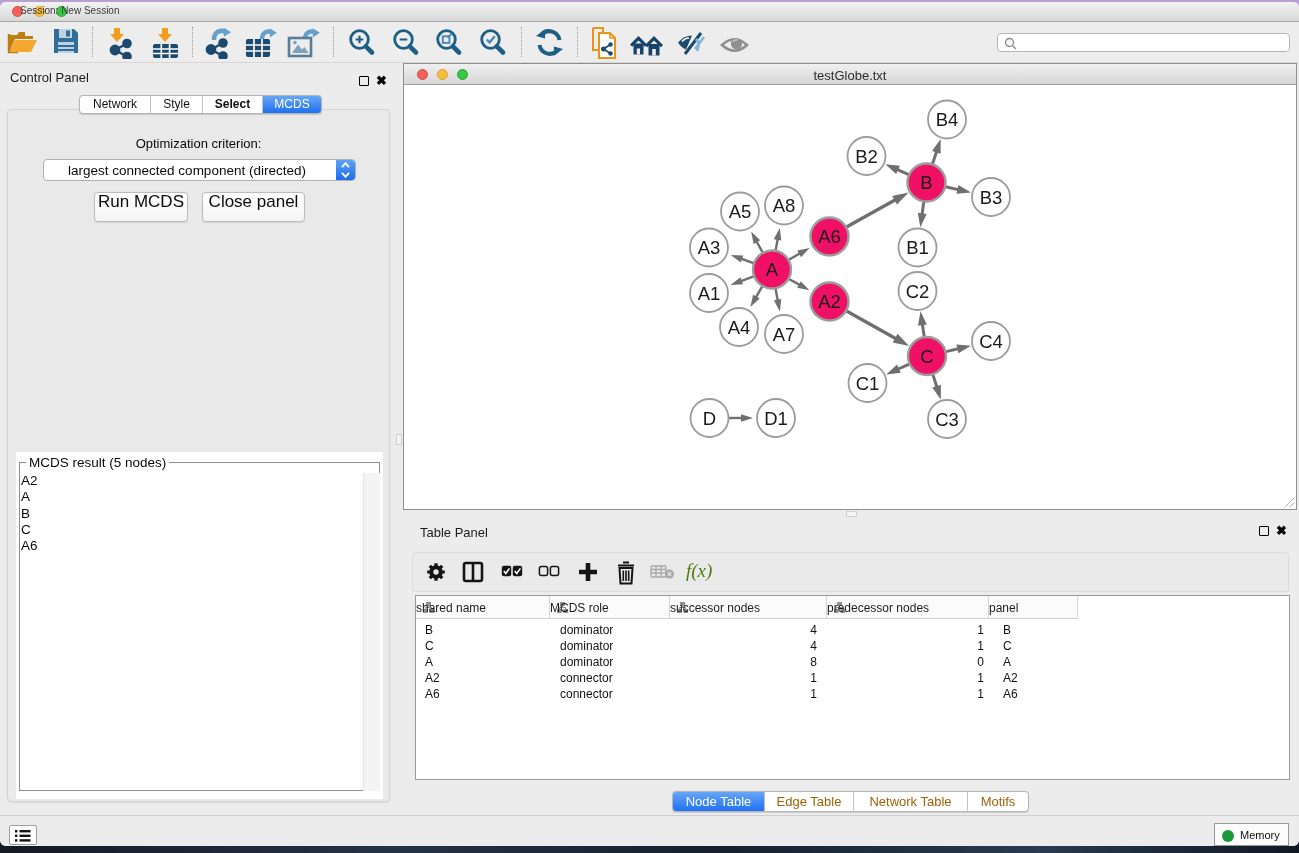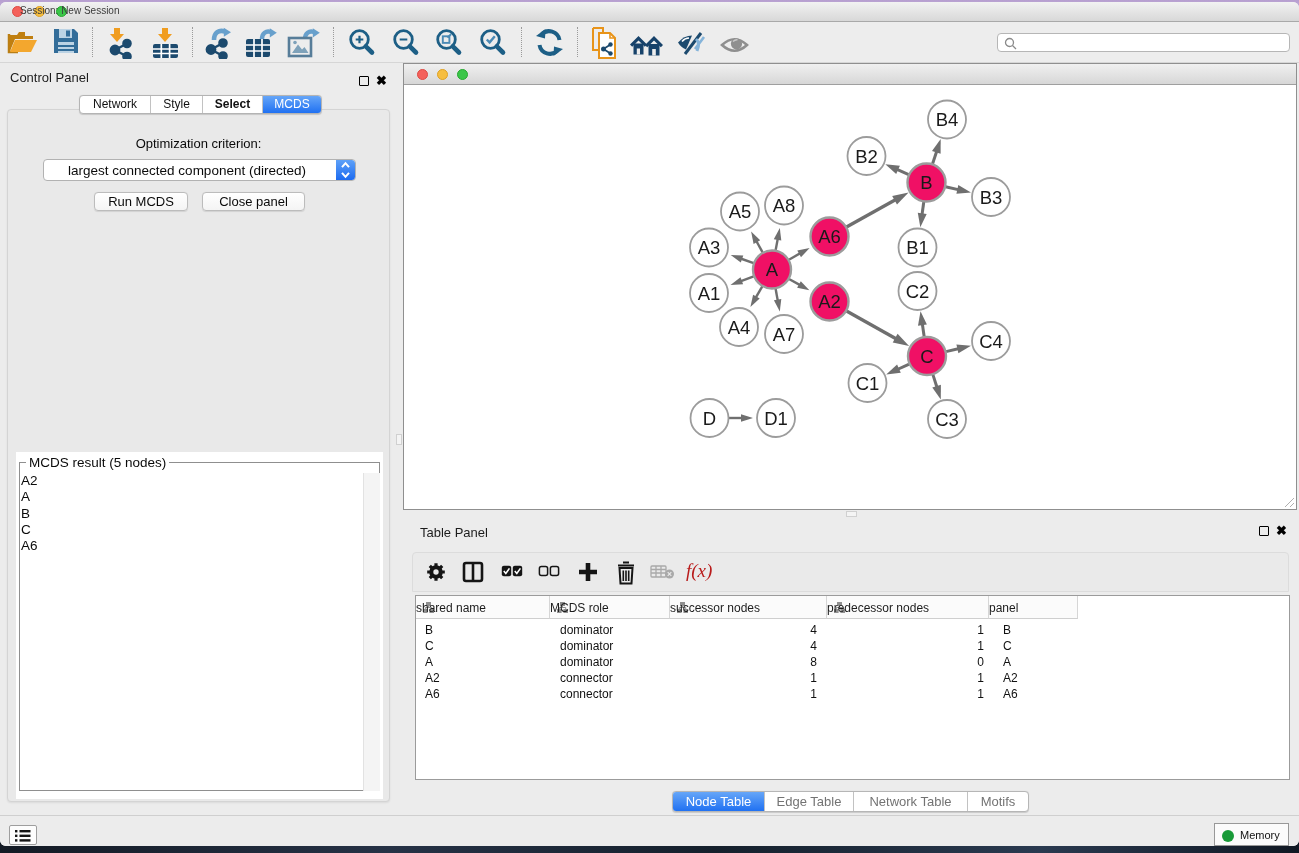--- a/index.html
+++ b/index.html
@@ -29,21 +29,21 @@
 .winbtn-sq { position:absolute; width:10px; height:10px; border:1.5px solid #000; border-radius:1px; }
 .winbtn-x { position:absolute; font-size:13px; font-weight:bold; color:#000; line-height:10px; }
 #cpInner { position:absolute; left:7px; top:107px; width:383px; height:693px; background:#e9e9e9; border:1px solid #d4d4d4; border-radius:4px; box-shadow:0 1px 2px rgba(0,0,0,0.08); }
 #cpTabs { position:absolute; left:79px; top:93px; width:243px; height:19px; background:#fff; border:1px solid #b4b4b4; border-radius:4px; display:flex; z-index:5; box-shadow:0 0.5px 1px rgba(0,0,0,0.15); }
 #cpTabs .seg { flex:none; font-size:12px; color:#111; text-align:center; line-height:17px; border-right:1px solid #c2c2c2; }
 #cpTabs .seg.sel { background:linear-gradient(#66a6f8,#2071f2); color:#fff; border-radius:0 3px 3px 0; border-right:none; }
 #optLabel { position:absolute; left:7px; top:134px; width:383px; text-align:center; font-size:13px; color:#0a0a0a; }
 #combo { position:absolute; left:43px; top:157px; width:313px; height:22px; background:#fff; border:1px solid #b2b2b2; border-radius:4px; }
 #combo .txt { position:absolute; left:0; right:25px; top:3px; font-size:13.5px; color:#0a0a0a; text-align:center; white-space:nowrap; }
 #combo .step { position:absolute; right:0px; top:0px; width:19px; height:20px; background:linear-gradient(#5ea1f8,#1d6bf0); border-radius:0 3.5px 3.5px 0; }
-.pbtn { position:absolute; top:190px; height:19px; background:linear-gradient(#ffffff,#f4f4f4); border:1px solid #bcbcbc; border-radius:4px; font-size:13px; color:#0a0a0a; text-align:center; line-height:17px; box-shadow:0 0.5px 1px rgba(0,0,0,0.1); }
+.pbtn { position:absolute; top:190px; height:30px; background:linear-gradient(#ffffff,#f4f4f4); border:1px solid #bcbcbc; border-radius:4px; font-size:17px; color:#0a0a0a; text-align:center; line-height:17px; box-shadow:0 0.5px 1px rgba(0,0,0,0.1); }
 #resWhite { position:absolute; left:16px; top:450px; width:367px; height:347px; background:#fff; }
 #resGroup { position:absolute; left:3px; top:10px; width:361px; height:329px; border:1px solid #8f8f8f; }
 #resTitle { position:absolute; left:6px; top:-8px; background:#fff; padding:0 3px; font-size:13.5px; color:#0a0a0a; }
 #resList { position:absolute; left:5px; top:21px; font-size:13.5px; color:#0a0a0a; line-height:16.3px; }
 #resScroll { position:absolute; left:347px; top:21px; width:17px; height:318px; background:#f4f4f4; border-left:1px solid #e2e2e2; }
 </style>
 </head>
 <body>
 <div id="deskTop"></div>
 <div id="deskBot"></div>
@@ -241,31 +241,32 @@
 #tpTitle { position:absolute; left:420px; top:523px; font-size:13px; color:#1c1c1c; }
 #tpToolPanel { position:absolute; left:412px; top:550px; width:877px; height:40px; background:#eaeaea; border:1px solid #dcdcdc; border-radius:4px 4px 0 0; }
 .tpicon { position:absolute; top:559px; }
 #dtable { position:absolute; left:415px; top:593px; width:875px; height:185px; background:#fff; border:1px solid #9b9b9b; font-size:12px; color:#111; }
 .hcell { position:absolute; top:0; height:23px; background:#fbfbfb; border-right:1px solid #d6d6d6; border-bottom:1px solid #cfcfcf; }
 .hcell .lbl { position:absolute; left:0; right:0; top:5px; text-align:left; color:#1c1c1c; }
 .hico { position:absolute; left:7px; top:6px; }
 .cell { position:absolute; height:16px; line-height:16px; white-space:nowrap; }
 .cellr { text-align:right; }
 #btabs { position:absolute; left:672px; top:789px; height:21px; display:flex; background:#fff; border:1px solid #b6b6b6; border-radius:4px; box-shadow:0 0.5px 1px rgba(0,0,0,0.15); }
-#btabs .seg { font-size:13px; color:#737373; text-align:center; line-height:19px; border-right:1px solid #c2c2c2; }
+#btabs .seg { font-size:13px; color:#a16207; text-align:center; line-height:19px; border-right:1px solid #c2c2c2; }
 #btabs .seg:last-child { border-right:none; }
 #btabs .seg.sel { background:linear-gradient(#66a6f8,#2071f2); color:#fff; border-radius:3px 0 0 3px; }
 </style>
 
 <div id="netwin">
   <div style="position:absolute;left:0;top:0;border-style:solid;border-width:3px 3px 0 0;border-color:#3a6fd8 transparent transparent transparent;width:0;height:0;"></div>
   <div id="nettitle">
     <div class="tl" style="left:13px;background:#f4615b;border:0.5px solid #dd4a44;"></div>
     <div class="tl" style="left:33px;background:#f6be40;border:0.5px solid #dfa123;"></div>
     <div class="tl" style="left:53px;background:#3bc649;border:0.5px solid #27a830;"></div>
+    <div class="title">testGlobe.txt</div>
   </div>
   <div id="netcanvas">
 <svg width="893" height="424" viewBox="0 0 893 424" style="position:absolute;left:0;top:0">
 <line x1="349.7" y1="190.3" x2="335" y2="195.8" stroke="#6f6f6f" stroke-width="2.4"></line>
 <polygon points="326.5,199 336.5,191.2 339.1,198.3" fill="#6f6f6f"></polygon>
 <line x1="349.6" y1="177.1" x2="335.2" y2="172" stroke="#6f6f6f" stroke-width="2.4"></line>
 <polygon points="326.7,169.1 339.3,169.5 336.8,176.6" fill="#6f6f6f"></polygon>
 <line x1="358.6" y1="166.4" x2="351.5" y2="153.5" stroke="#6f6f6f" stroke-width="2.4"></line>
 <polygon points="347.1,145.6 356.2,154.3 349.6,158" fill="#6f6f6f"></polygon>
 <line x1="371.6" y1="164.3" x2="374.1" y2="151" stroke="#6f6f6f" stroke-width="2.4"></line>
@@ -391,21 +392,21 @@
 
 <svg class="tpicon" style="left:650px;top:563px" width="25" height="14" viewBox="0 0 25 14">
   <g stroke="#a9a9a9" stroke-width="1.3" fill="none">
     <rect x="1" y="1" width="15" height="11" rx="1"></rect>
     <path d="M1 4.5 H16 M1 8 H16 M6 1 V12 M11 1 V12"></path>
   </g>
   <circle cx="19.5" cy="9" r="4.5" fill="#a9a9a9"></circle>
   <path d="M17.7 7.2 L21.3 10.8 M21.3 7.2 L17.7 10.8" stroke="#eaeaea" stroke-width="1.2"></path>
 </svg>
 
-<div class="abs" style="left:686px;top:558px;width:36px;font-size:19px;font-style:italic;color:#b91c1c;font-family:'Liberation Serif',serif;">f(x)</div>
+<div class="abs" style="left:686px;top:558px;width:36px;font-size:19px;font-style:italic;color:#4d7c0f;font-family:'Liberation Serif',serif;">f(x)</div>
 <div id="dtable">
   <svg width="0" height="0">
         <defs>
     <g id="hicog">
       <rect x="3" y="0" width="5" height="4" fill="#8f8f8f"></rect>
       <rect x="0" y="7" width="4.6" height="4" fill="#8f8f8f"></rect>
       <rect x="6.4" y="7" width="4.6" height="4" fill="#8f8f8f"></rect>
       <path d="M5.5 4 V5.5 M2.3 7 V5.5 H8.7 V7" stroke="#8f8f8f" stroke-width="1" fill="none"></path>
     </g>
   </defs>

